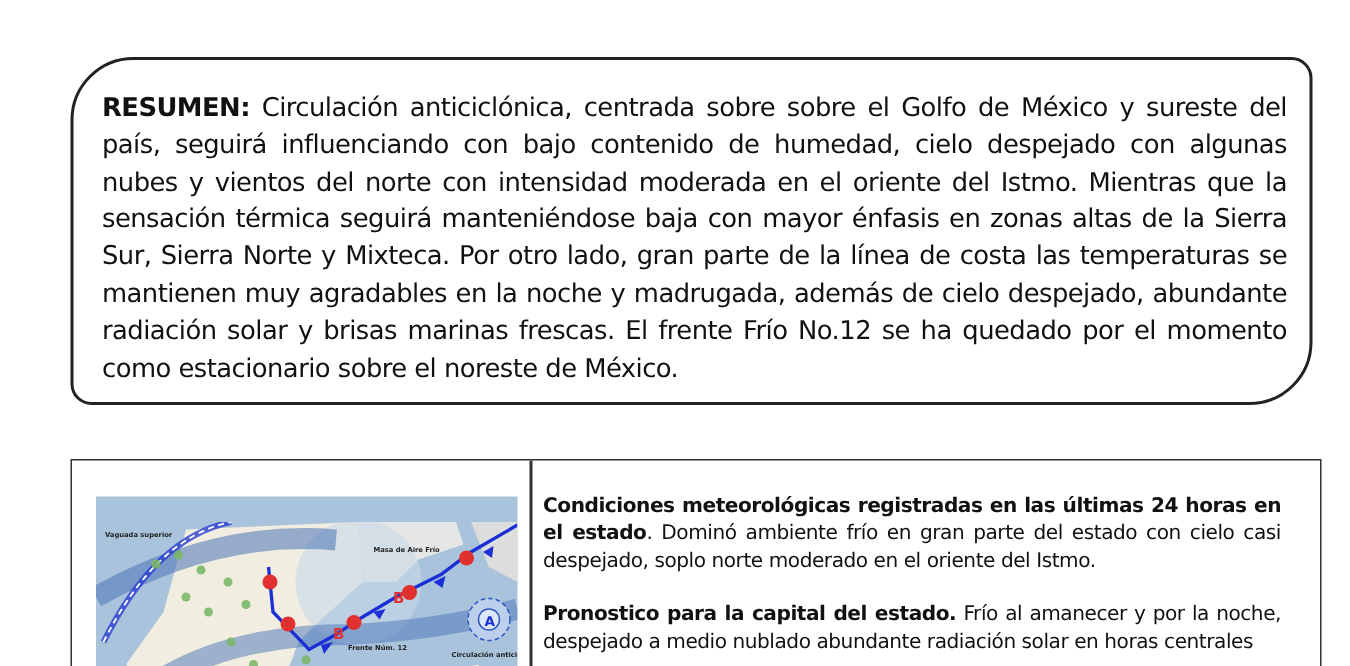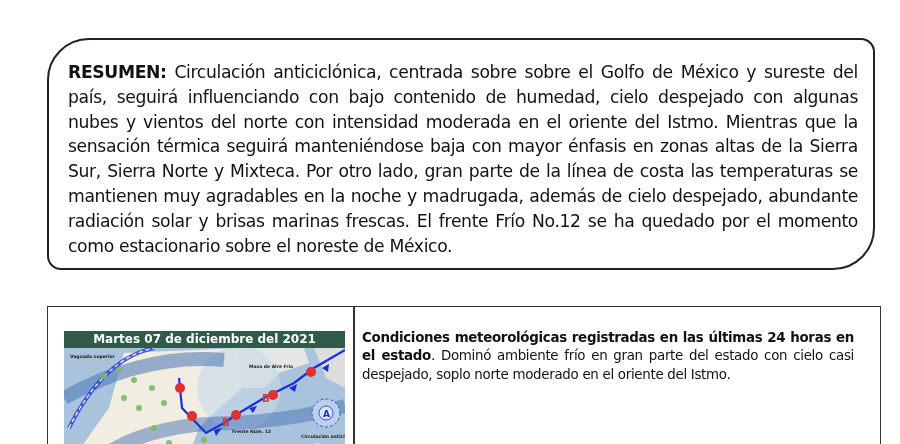--- a/index.html
+++ b/index.html
@@ -43,21 +43,20 @@
 </head>
 <body>
 
 <div class="summary-box"></div>
 <div class="summary-text"><b>RESUMEN:</b><span> Circulación anticiclónica, centrada sobre sobre el Golfo de México y sureste del país, seguirá influenciando con bajo contenido de humedad, cielo despejado con algunas nubes y vientos del norte con intensidad moderada en el oriente del Istmo. Mientras que la sensación térmica seguirá manteniéndose baja con mayor énfasis en zonas altas de la Sierra Sur, Sierra Norte y Mixteca. Por otro lado, gran parte de la línea de costa las temperaturas se mantienen muy agradables en la noche y madrugada, además de cielo despejado, abundante radiación solar y brisas marinas frescas. El frente Frío No.12 se ha quedado por el momento como estacionario sobre el noreste de México.</span></div>
 
 <div class="table">
   <div class="divider"></div>
 
   <div class="map">
-    <div class="map-header">Martes 07 de diciembre del 2021</div>
     <svg class="map-svg" width="281" height="123" viewBox="0 0 281 123">
 
       <path d="M60 5 L175 0 L178 40 L150 65 L135 80 L120 120 L40 123 L20 95 L45 60 Z" fill="#f1ede0"></path>
       <path d="M175 0 L240 0 L245 15 L215 25 L200 40 L178 40 Z" fill="#e6e6e6"></path>
       <path d="M250 0 L281 0 L281 40 L262 30 Z" fill="#ddd"></path>
       <path d="M230 100 L255 95 L262 123 L225 123 Z" fill="#f1ede0"></path>
       <circle cx="175" cy="40" r="42" fill="#c8d8e8" opacity="0.6"></circle>
 
       <path d="M0 50 Q80 5 160 12" stroke="#4a74b8" stroke-width="14" fill="none" opacity="0.55"></path>
       <path d="M20 123 Q70 75 170 75 Q230 72 281 58" stroke="#4a74b8" stroke-width="14" fill="none" opacity="0.5"></path>
@@ -98,14 +97,15 @@
           <circle cx="60" cy="50" r="3"></circle>
         <circle cx="80" cy="100" r="3"></circle>
           <circle cx="140" cy="92" r="3"></circle>
           <circle cx="240" cy="110" r="3"></circle>
       </g>
     </svg>
   </div>
 
   <div class="right-cell">
     <p><b>Condiciones meteorológicas registradas en las últimas 24 horas en el estado</b><span>. Dominó ambiente frío en gran parte del estado con cielo casi despejado, soplo norte moderado en el oriente del Istmo.</span></p>
+    <p><b>Pronostico para la capital del estado.</b><span> Frío al amanecer y por la noche, despejado a medio nublado abundante radiación solar en horas centrales</span></p>
   </div>
 </div>
 
 </body></html>

